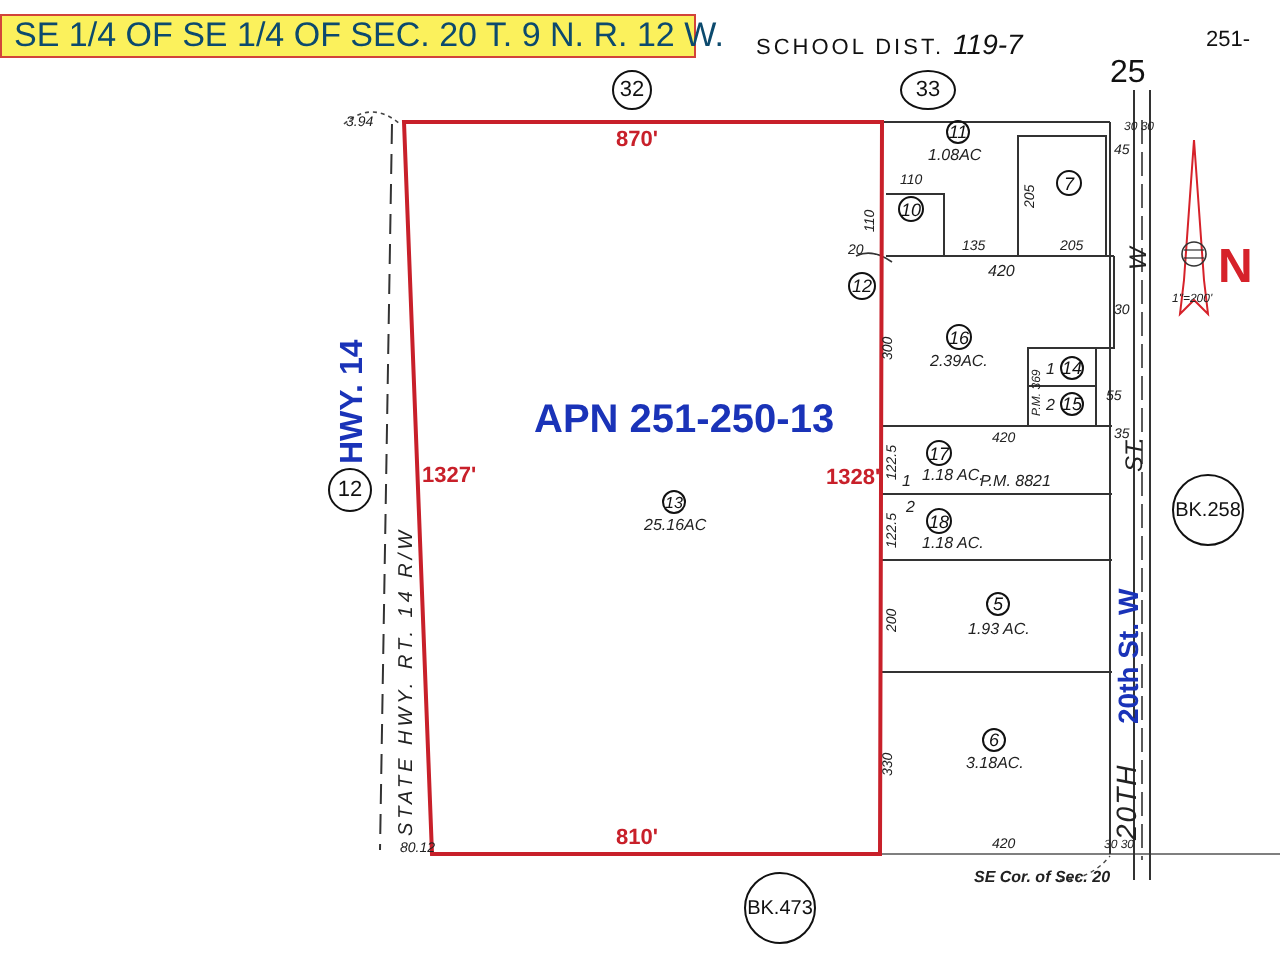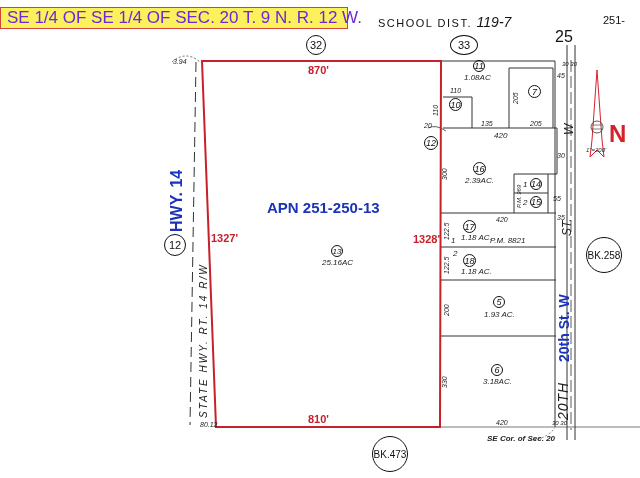--- a/index.html
+++ b/index.html
@@ -2,21 +2,21 @@
 <html><head>
 <meta charset="utf-8">
 <style>
   html, body { margin:0; padding:0; }
   body { width:640px; height:478px; background:#ffffff; position:relative; overflow:hidden;
          font-family:"Liberation Sans", sans-serif; }
   .abs { position:absolute; }
   svg.map { position:absolute; left:0; top:0; }
   .title-box { position:absolute; left:0; top:7px; width:348px; height:22px; background:#fbf15c;
                border:1.5px solid #d2443a; box-sizing:border-box; display:flex; align-items:center;
-               padding-left:6px; font-size:17px; color:#6d28d9; letter-spacing:0px; white-space:nowrap; }
+               padding-left:6px; font-size:17px; color:#0c4a6e; letter-spacing:0px; white-space:nowrap; }
   .school { left:378px; top:14px; font-size:11px; letter-spacing:1.5px; color:#111; }
   .school i { font-size:14px; letter-spacing:0; }
   .mapno { left:555px; top:10px; font-size:16px; color:#111; }
   .mapno small { font-size:11px;margin-left:48px; }
   .circ { position:absolute; border:1.3px solid #111; border-radius:50%; display:flex; align-items:center;
           justify-content:center; font-size:11px; color:#111; box-sizing:border-box; background:transparent; }
   .small-circ { border-width:1px; font-size:9px; font-style:italic; }
   .red-lbl { color:#c8202a; font-weight:bold; font-size:11px; }
   .blue-lbl { color:#1a33b8; font-weight:bold; }
   .note { font-size:8px; font-style:italic; color:#222; white-space:nowrap; }
@@ -85,21 +85,21 @@
 </div>
 
 <div class="circ" style="left:306px;top:35px;width:20px;height:20px;">32</div>
 <div class="circ" style="left:450px;top:35px;width:28px;height:20px;">33</div>
 <div class="circ" style="left:164px;top:234px;width:22px;height:22px;">12</div>
 
 <div class="abs red-lbl" style="left:308px;top:64px;">870'</div>
 <div class="abs red-lbl" style="left:308px;top:413px;">810'</div>
 <div class="abs red-lbl" style="left:211px;top:232px;">1327'</div>
 <div class="abs red-lbl" style="left:413px;top:233px;">1328'</div>
-<div class="abs blue-lbl" style="left:267px;top:199px;font-size:15px;">APN 251-250-13</div>
+<div class="abs blue-lbl" style="left:267px;top:199px;font-size:20px;">APN 251-250-13</div>
 <div class="circ small-circ" style="left:331px;top:245px;width:12px;height:12px;font-size:8px;">13</div>
 <div class="abs note" style="left:322px;top:258px;">25.16AC</div>
 
 <div class="abs blue-lbl vert" style="left:168px;top:232px;font-size:16px;transform:rotate(-90deg);">HWY. 14</div>
 <div class="abs note vert" style="left:198px;top:418px;font-size:10px;letter-spacing:2px;transform:rotate(-90deg);">STATE HWY. RT. 14 R/W</div>
 <div class="abs note" style="left:173px;top:58px;font-size:7px;">3.94</div>
 <div class="abs note" style="left:200px;top:421px;font-size:7px;">80.12</div>
 
 <div class="abs blue-lbl vert" style="left:556px;top:362px;font-size:14px;transform:rotate(-90deg);">20th St. W</div>
 <div class="abs note vert" style="left:555px;top:420px;font-size:14px;letter-spacing:1px;transform:rotate(-90deg);">20TH</div>

